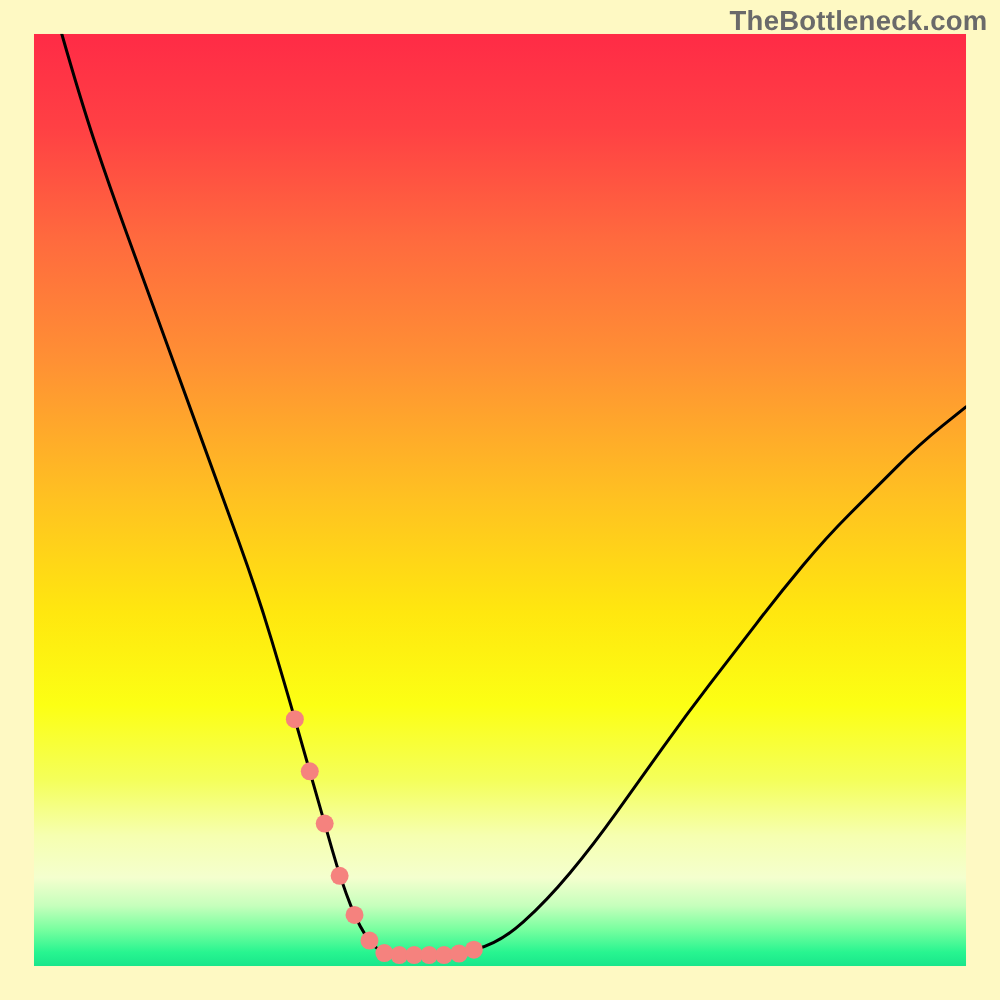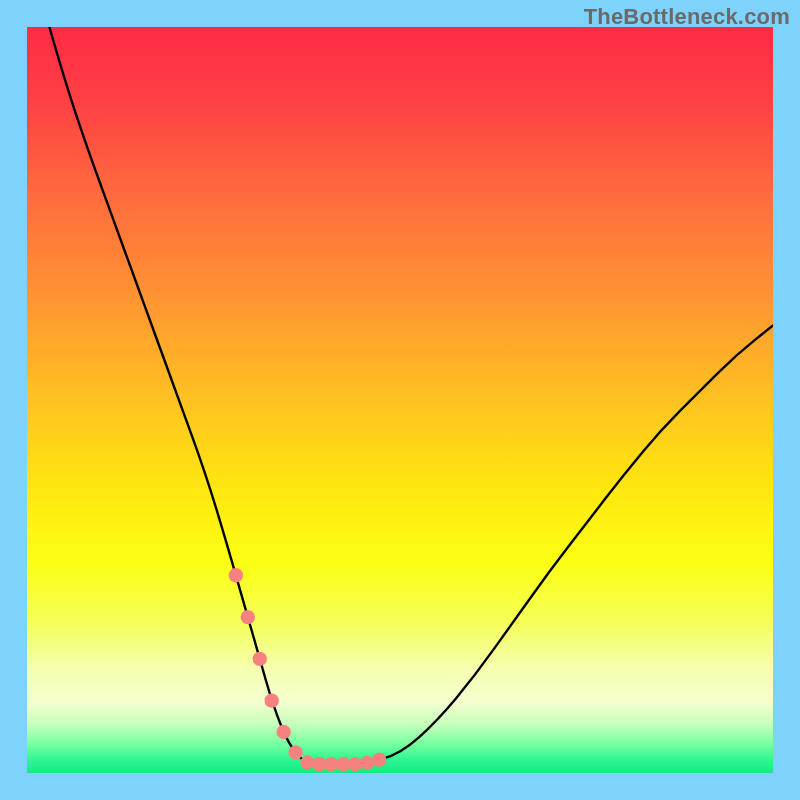--- a/index.html
+++ b/index.html
@@ -1,21 +1,21 @@
 <!DOCTYPE html>
 <html><head>
 <meta charset="utf-8">
 <style>
   * { margin: 0; padding: 0; box-sizing: border-box; }
   html, body { width: 800px; height: 800px; overflow: hidden; background: #000; }
   .frame {
     position: relative;
     width: 800px;
     height: 800px;
-    background: #7dd3fc;
+    background: #fef9c3;
   }
   .plot-area {
     position: absolute;
     left: 27px;
     top: 27px;
     width: 746px;
     height: 746px;
     overflow: hidden;
   }
   .gradient-bg {

